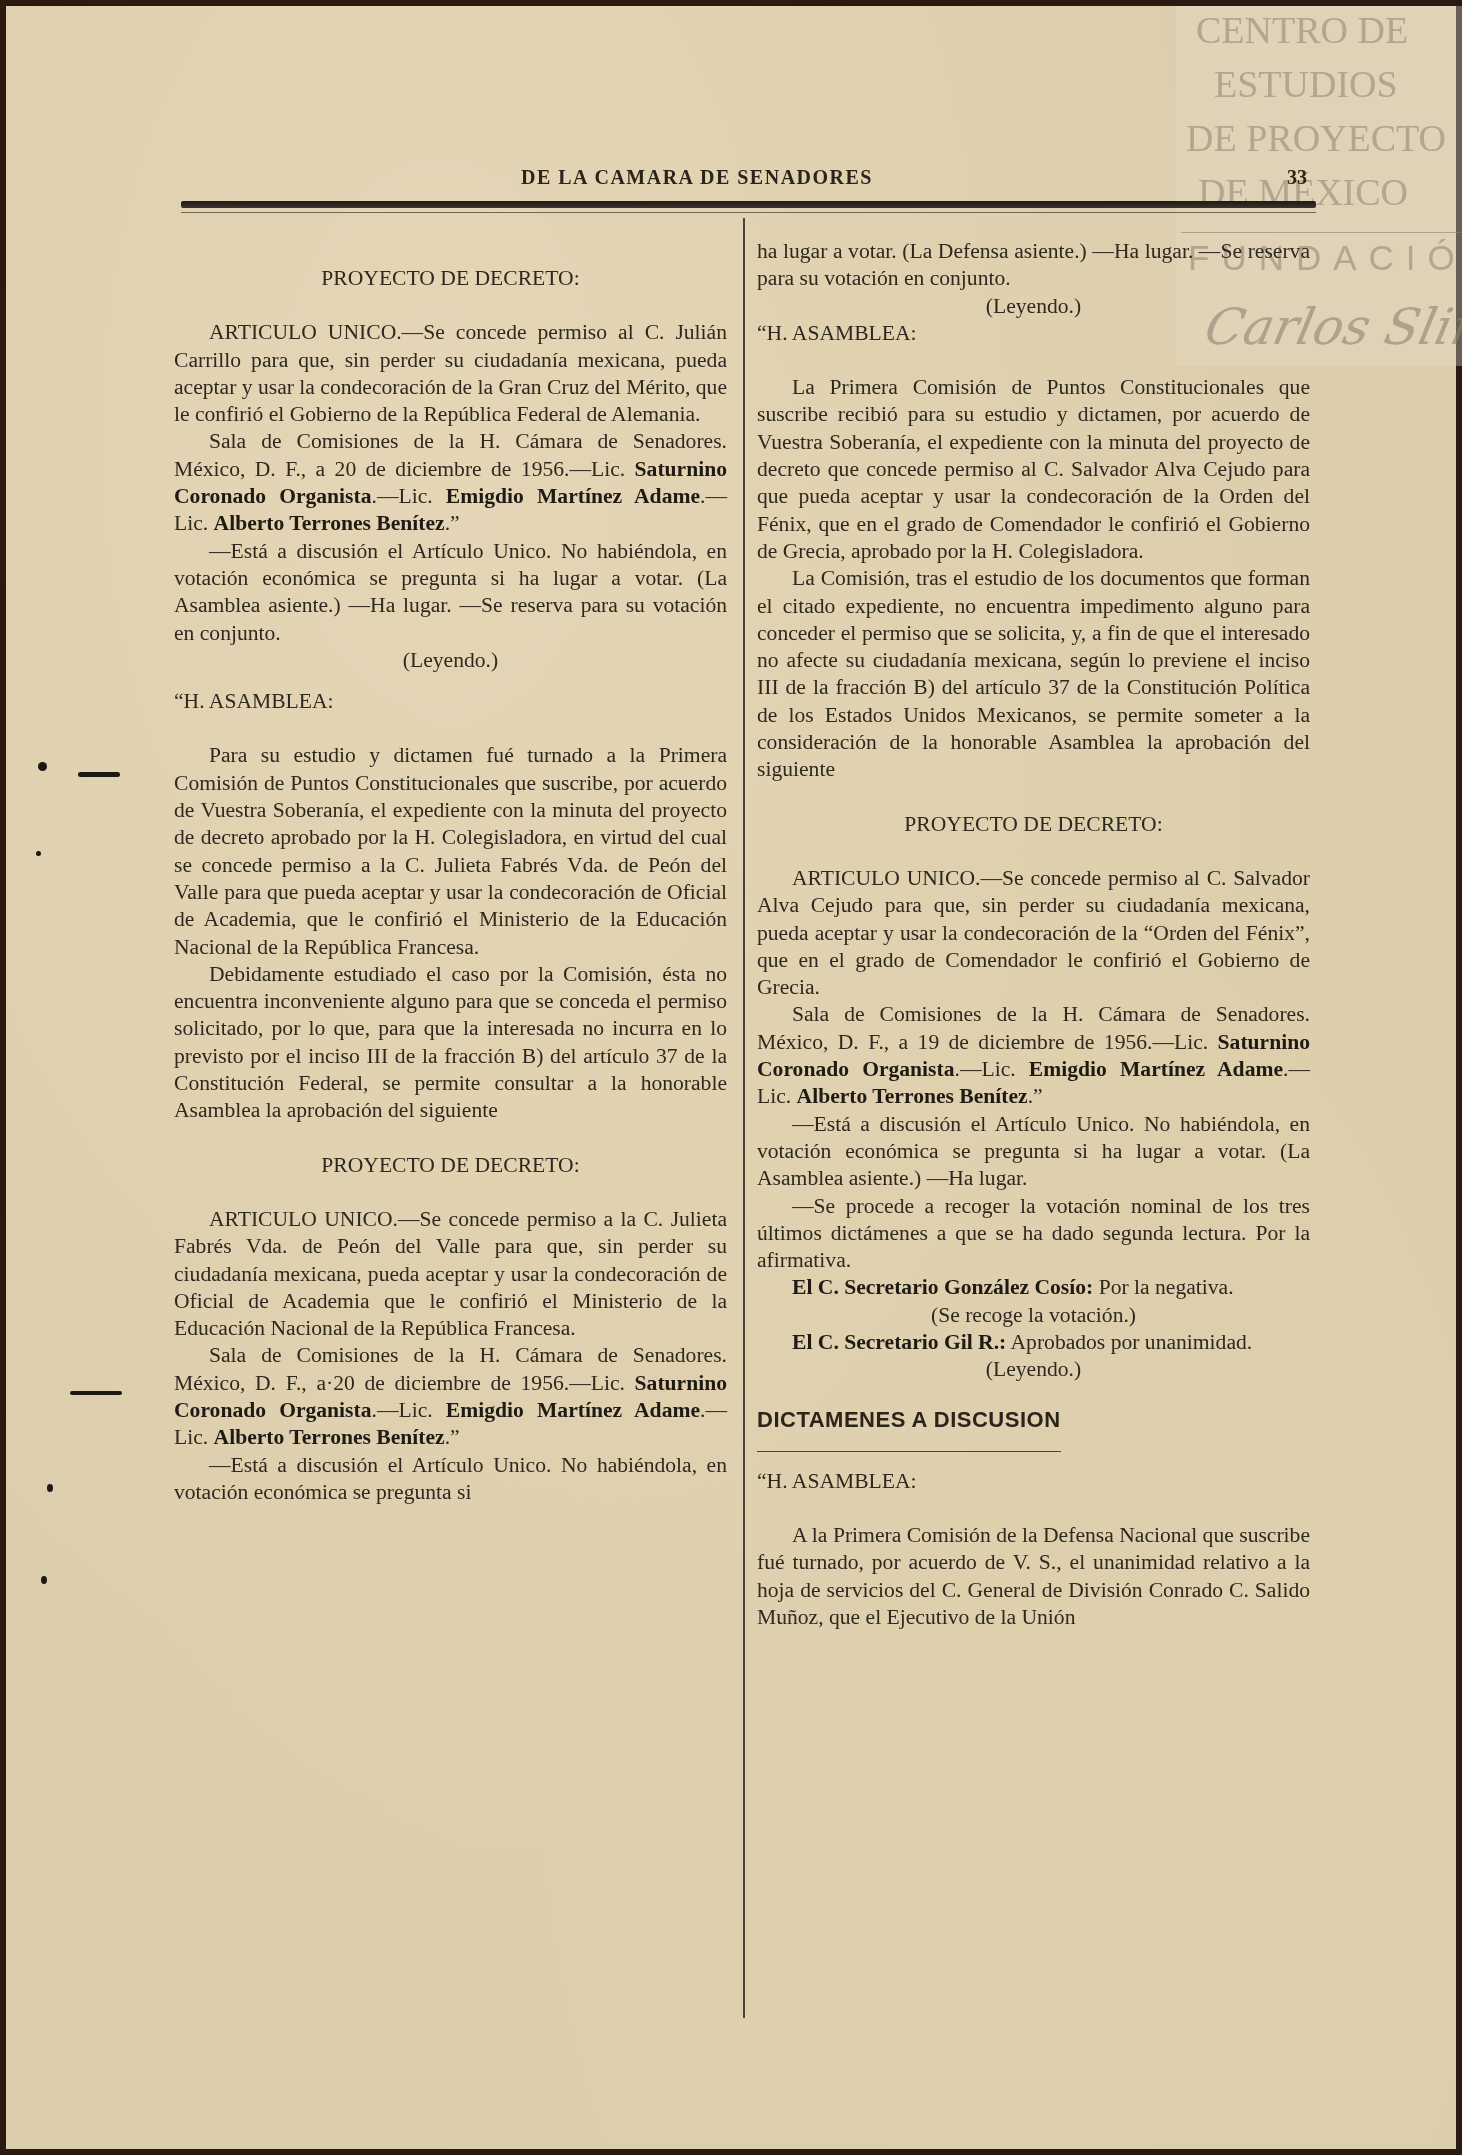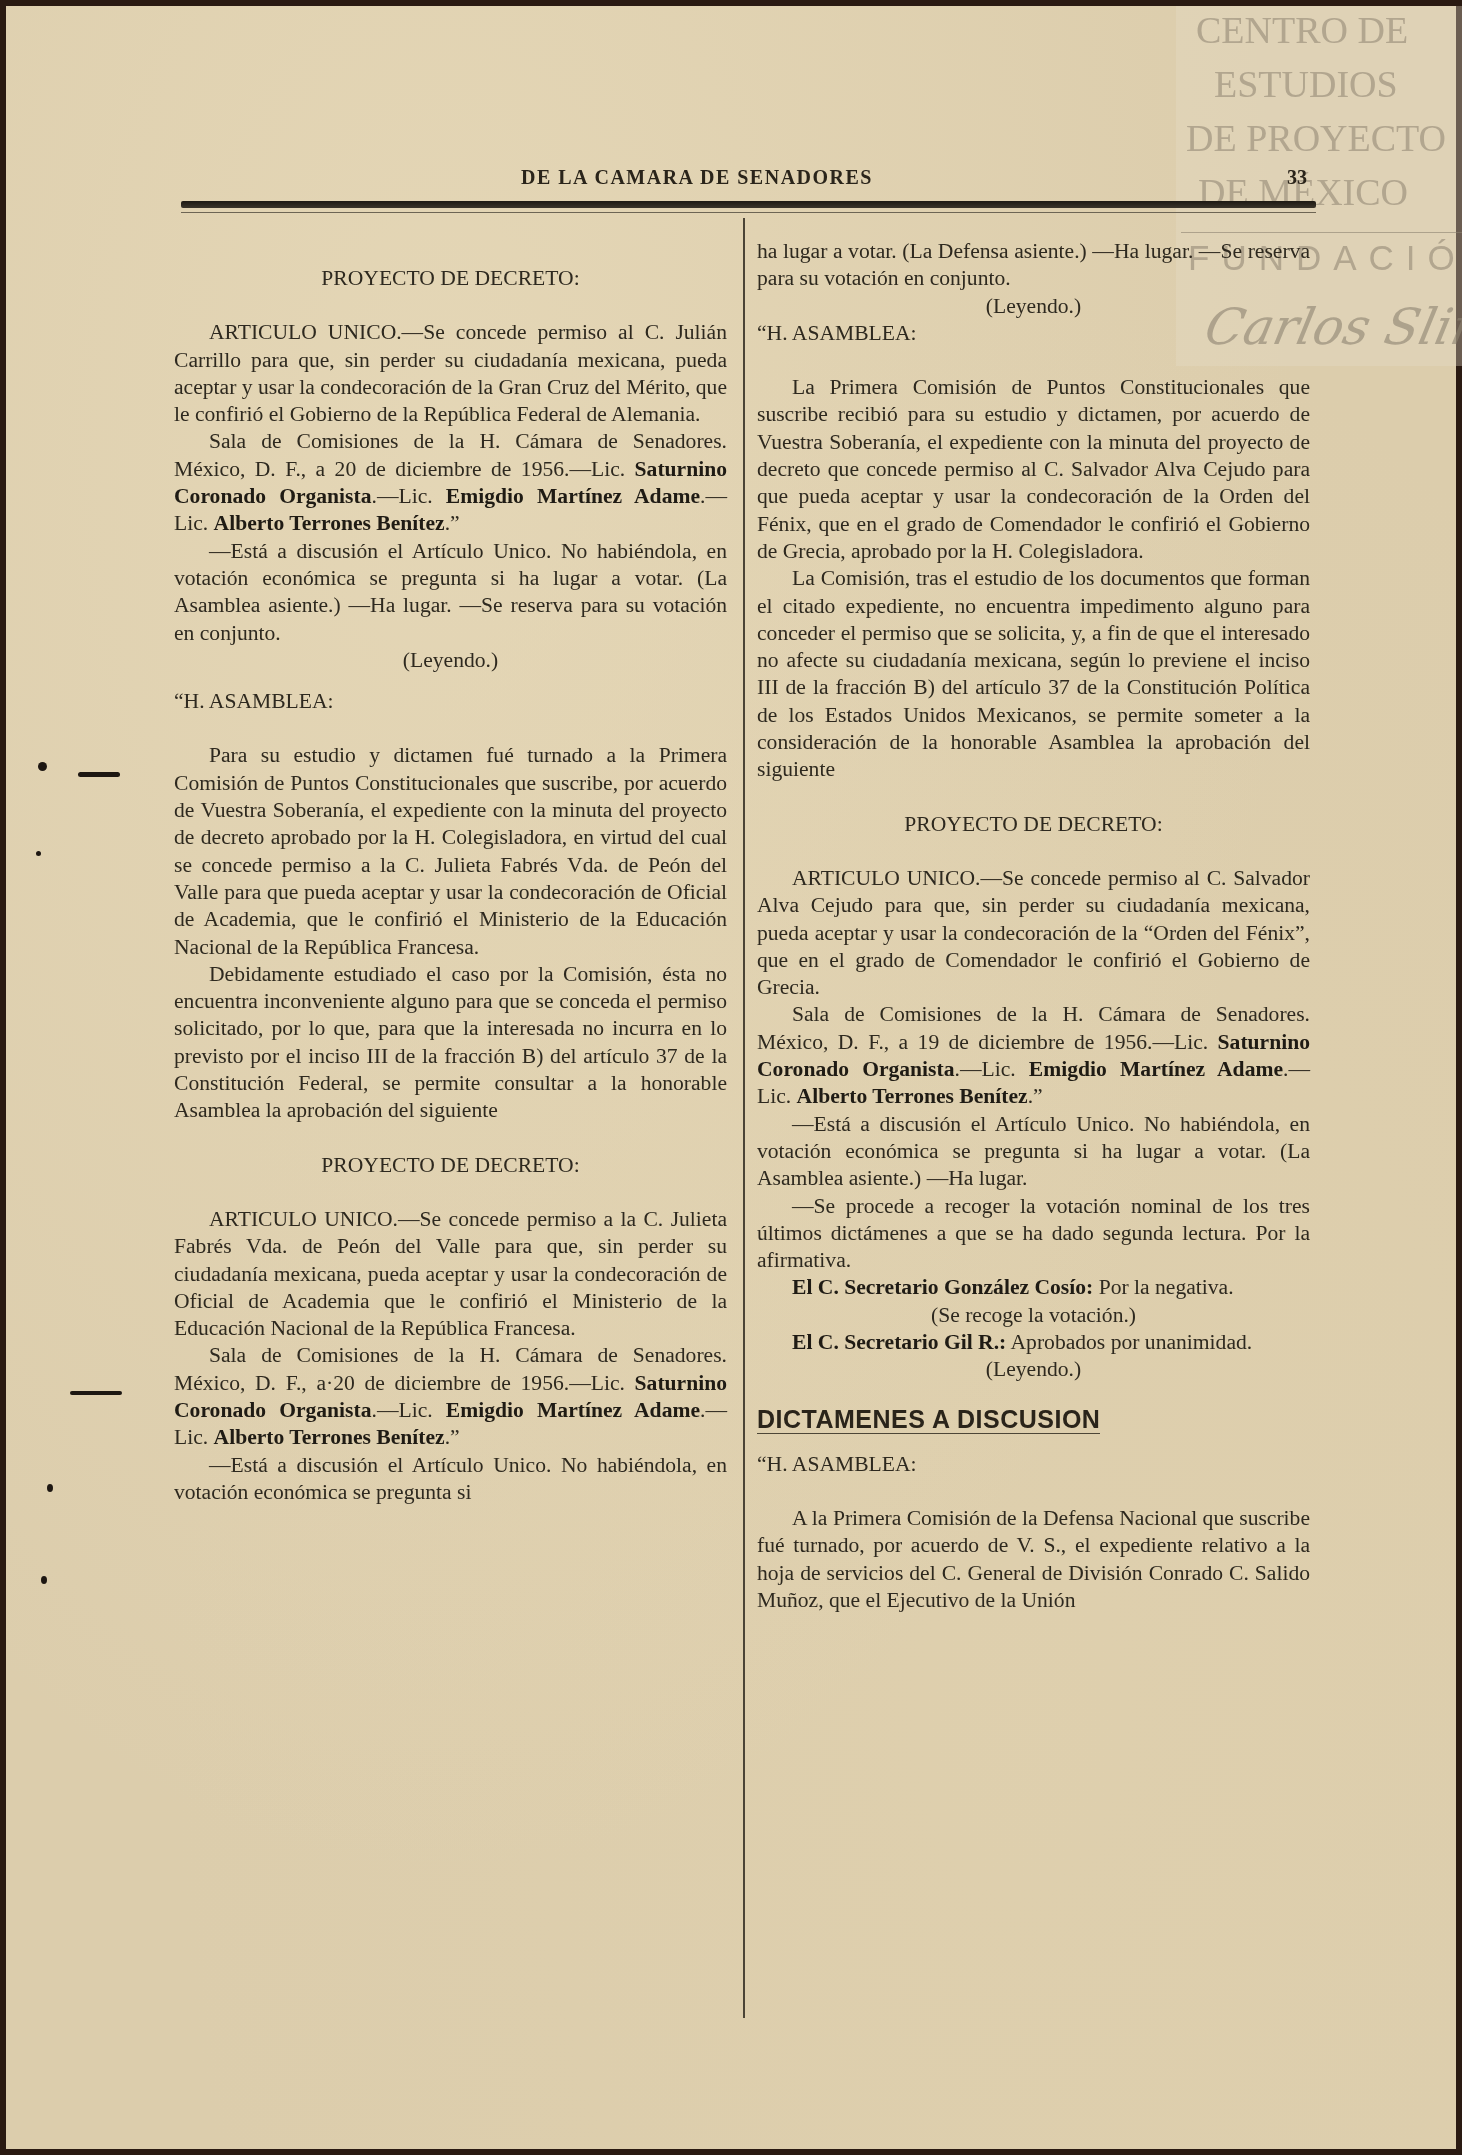--- a/index.html
+++ b/index.html
@@ -46,22 +46,22 @@
   }
   .col-left { left: 168px; }
   .col-right { left: 751px; }
   .column p { margin: 0; }
   .indent { text-indent: 35px; }
   .center { text-align: center; }
   .gap { margin-top: 27px !important; }
   .gap-half { margin-top: 14px !important; }
   .heading {
     margin: 0; font-family: "Liberation Sans", sans-serif; font-weight: bold;
-    font-size: 25px; letter-spacing: 0.5px; color: #2a241a; text-align: left;
-    display: inline-block; border-bottom: 1.5px solid #4d4637; padding-bottom: 0;
+    font-size: 22px; letter-spacing: 0.5px; color: #2a241a; text-align: left;
+    display: inline-block; border-bottom: 1.5px solid #4d4637; padding-bottom: 18px;
   }
   b { font-weight: bold; color: #1f1b14; }
   .wm {
     position: absolute; left: 1170px; top: 0px; width: 292px; height: 360px;
     background: rgba(230, 222, 200, 0.35);
   }
   .wm-line {
     position: absolute; font-family: "Liberation Serif", serif; font-size: 38px;
     color: rgba(140, 130, 112, 0.55); white-space: nowrap;
   }
@@ -132,15 +132,15 @@
     <p class="indent">—Está a discusión el Artículo Unico. No habiéndola, en votación económica se pregunta si ha lugar a votar. (La Asamblea asiente.) —Ha lugar.</p>
     <p class="indent">—Se procede a recoger la votación nominal de los tres últimos dictámenes a que se ha dado segunda lectura. Por la afirmativa.</p>
     <p class="indent"><b>El C. Secretario González Cosío:</b><span> Por la negativa.</span></p>
     <p class="center">(Se recoge la votación.)</p>
     <p class="indent"><b>El C. Secretario Gil R.:</b><span> Aprobados por unanimidad.</span></p>
     <p class="center">(Leyendo.)</p>
     <div style="margin-top:22px;margin-bottom:16px;">
       <h2 class="heading">DICTAMENES A DISCUSION</h2>
     </div>
     <p>“H. ASAMBLEA:</p>
-    <p class="indent gap">A la Primera Comisión de la Defensa Nacional que suscribe fué turnado, por acuerdo de V. S., el expediente relativo a la hoja de servicios del C. General de División Conrado C. Salido Muñoz, que el Ejecutivo de la Unión</p>
+    <p class="indent gap">A la Primera Comisión de la Defensa Nacional que suscribe fué turnado, por acuerdo de V. S., el unanimidad relativo a la hoja de servicios del C. General de División Conrado C. Salido Muñoz, que el Ejecutivo de la Unión</p>
   </div>
 </div>
 
 </body></html>

